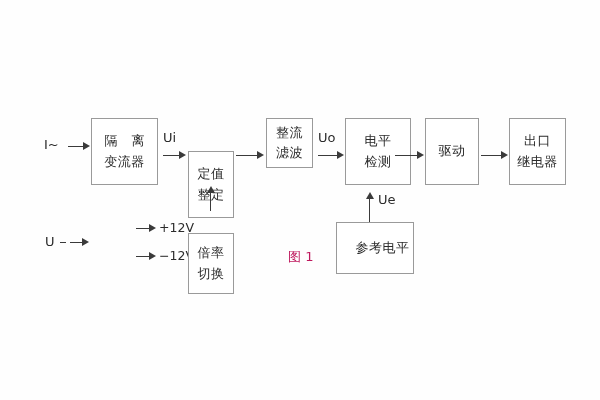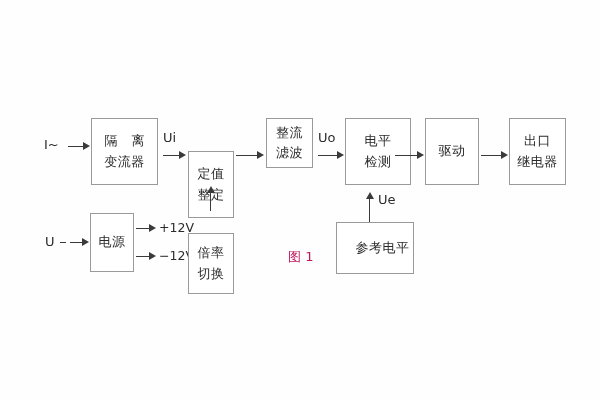--- a/index.html
+++ b/index.html
@@ -138,23 +138,20 @@
     <span class="ln">出口</span>
     <span class="ln">继电器</span>
   </div>
 
   <div class="label" style="left:45px; top:235px;">U</div>
 
   <div class="hline" style="left:60px; top:242px; width:6px;"></div>
   <div class="hline" style="left:70px; top:242px; width:13px;"></div>
   <div class="arrow-r" style="left:82px; top:238px;"></div>
 
-  <div class="box" style="left:90px; top:213px; width:44px; height:59px;">
-    <span class="ln">电源</span>
-  </div>
 
   <div class="hline" style="left:136px; top:228px; width:15px;"></div>
   <div class="arrow-r" style="left:149px; top:224px;"></div>
   <div class="label sm" style="left:159px; top:222px;">+12V</div>
 
   <div class="hline" style="left:136px; top:256px; width:15px;"></div>
   <div class="arrow-r" style="left:149px; top:252px;"></div>
   <div class="label sm" style="left:159px; top:250px;">−12V</div>
 
   <div class="box" style="left:188px; top:211px; width:46px; height:61px;margin-top:22px;">

